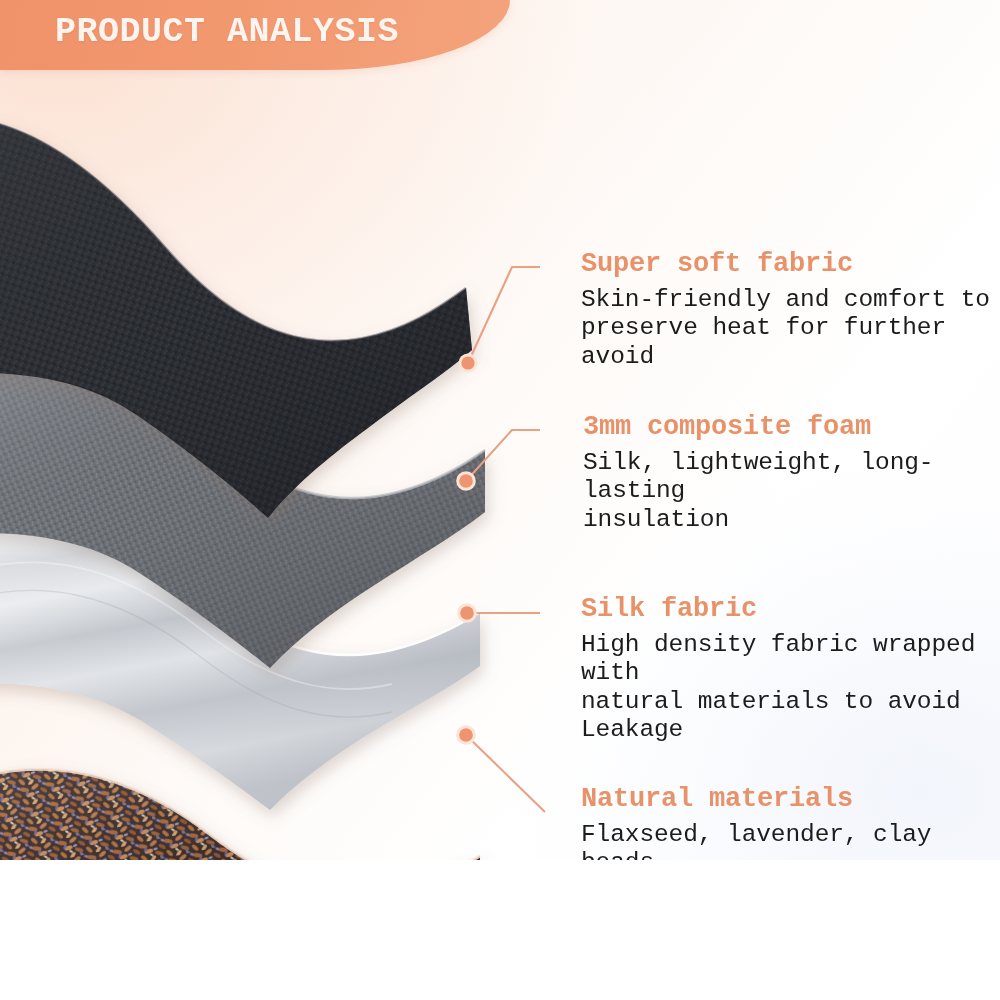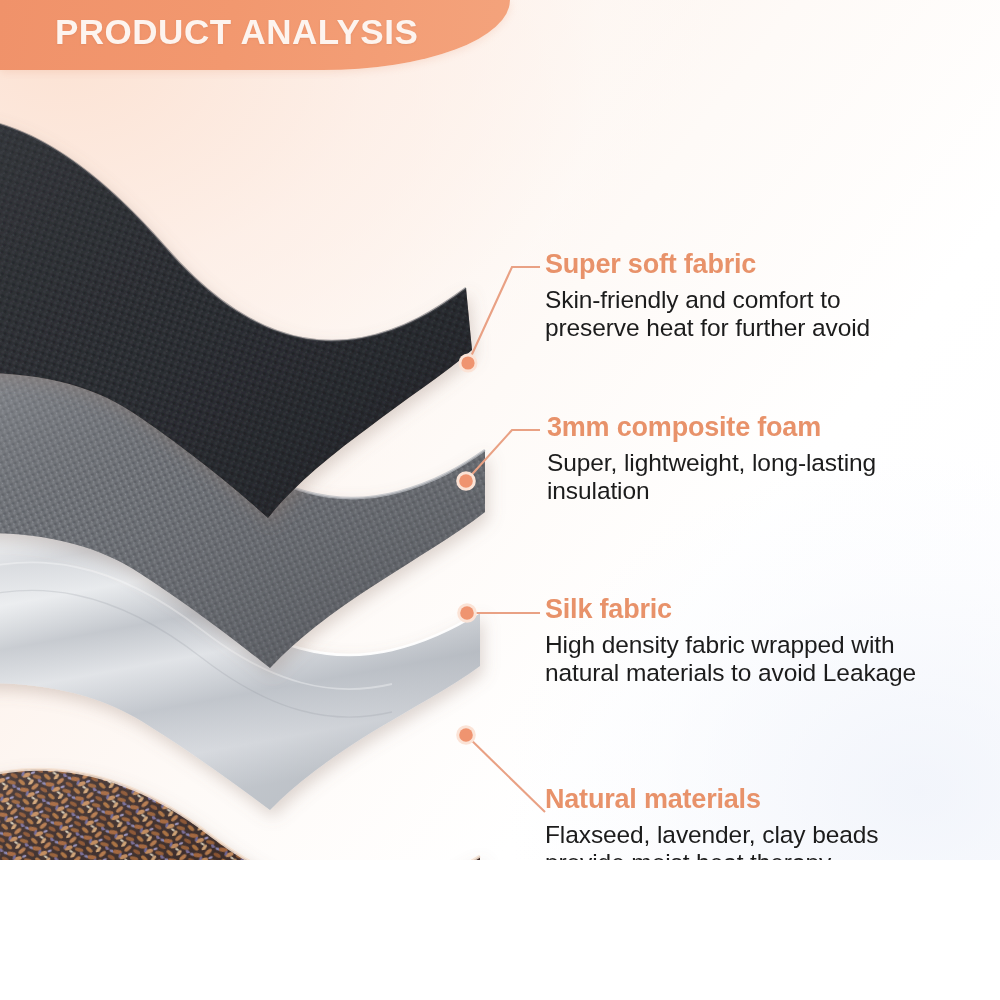--- a/index.html
+++ b/index.html
@@ -6,21 +6,21 @@
   html, body {
     margin: 0;
     padding: 0;
     background: #ffffff;
   }
   #page {
     position: relative;
     width: 1000px;
     height: 860px;
     overflow: hidden;
-    font-family: Liberation Sans, sans-serif;
+    font-family: Liberation Mono, monospace;
     background: #ffffff;
   }
 
   
   .bg-wash {
     position: absolute;
     inset: 0;
     background:
       radial-gradient(ellipse 820px 600px at 6% 6%,  rgba(252,226,211,0.95) 0%, rgba(253,238,230,0.70) 38%, rgba(255,250,247,0.28) 66%, rgba(255,255,255,0) 84%),
       radial-gradient(ellipse 520px 420px at 92% 92%, rgba(238,242,250,0.75) 0%, rgba(247,249,253,0.35) 52%, rgba(255,255,255,0) 80%),
@@ -48,21 +48,21 @@
     color: #fdf4ef;
     text-shadow: 0 1px 2px rgba(190,110,75,0.25);
     white-space: nowrap;
   }
 
   
   .stack { position: absolute; left: -20px; top: 100px; width: 560px; height: 840px; }
   .stack svg { display: block; overflow: visible; }
 
   
-  .callout { position: absolute; }
+  .callout { position: absolute; margin-left: 36px; }
   .callout-title {
     font-size: 27px;
     font-weight: bold;
     color: #e8926a;
     letter-spacing: -0.2px;
     white-space: nowrap;
     line-height: 1.1;
   }
   .callout-desc {
     font-size: 24.5px;
@@ -271,21 +271,21 @@
   </svg>
 
   <div class="callout" style="left:545px; top:250px;">
     <div class="callout-title">Super soft fabric</div>
     <div class="callout-desc">Skin-friendly and comfort to
 preserve heat for further avoid</div>
   </div>
 
   <div class="callout" style="left:547px; top:413px;">
     <div class="callout-title">3mm composite foam</div>
-    <div class="callout-desc">Super, lightweight, long-lasting
+    <div class="callout-desc">Silk, lightweight, long-lasting
 insulation</div>
   </div>
 
   <div class="callout" style="left:545px; top:785px;">
     <div class="callout-title">Natural materials</div>
     <div class="callout-desc">Flaxseed, lavender, clay beads
 provide moist heat therapy</div>
   </div>
 
   <div class="callout" style="left:545px; top:595px;">

